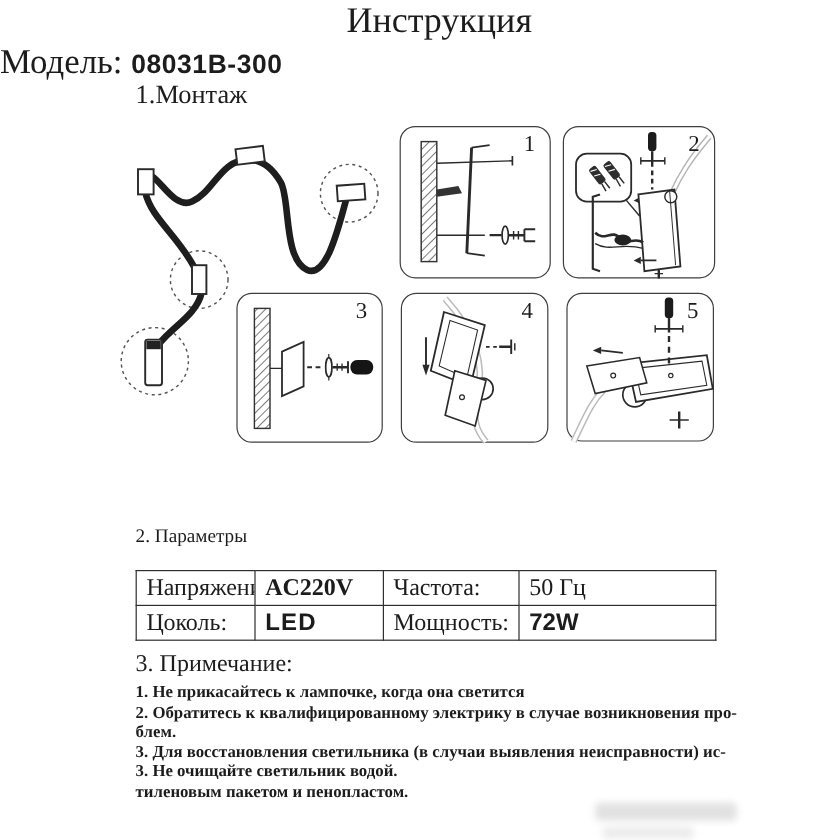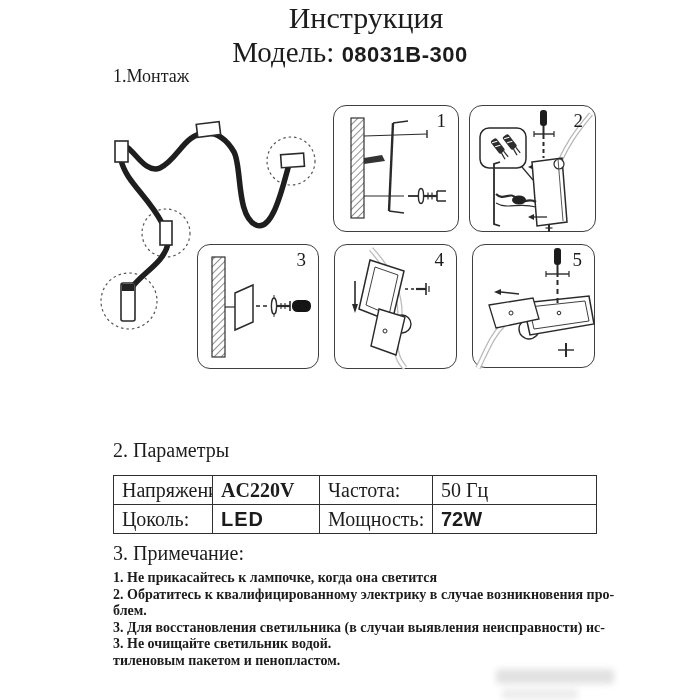--- a/index.html
+++ b/index.html
@@ -4,26 +4,26 @@
 <style>
   * { box-sizing: border-box; }
   html,body { margin:0; padding:0; }
   body {
     width:700px; height:700px; position:relative; overflow:hidden;
     background:#ffffff; color:#1c1c1c;
     font-family:"Liberation Serif", serif;
   }
   .doc-title { position:absolute; top:1px; left:16px; width:700px; text-align:center;
     font-size:30px; line-height:34px; }
-  .model-line { position:absolute; top:36px; left:0; width:700px; text-align:center;
+  .model-line { position:absolute; top:36px; left:0; width:700px; 
     font-size:29px; line-height:32px; }
   .model-value { font-family:"Liberation Sans", sans-serif; font-size:22px;
     font-weight:600; letter-spacing:0.5px; }
-  .h-montage { position:absolute; left:113px; top:66px; font-size:18px;text-align:center; }
-  .h-params  { position:absolute; left:113px; top:439px; font-size:20px; }
+  .h-montage { position:absolute; left:113px; top:66px; font-size:22px;text-align:center; }
+  .h-params  { position:absolute; left:113px; top:439px; font-size:16px; }
   .h-notes   { position:absolute; left:113px; top:542px; font-size:20px; }
 
   .overview-svg { position:absolute; left:88px; top:90px; }
 
   .panel { position:absolute; border:1.7px solid #3f3f3f; border-radius:13px;
     background:#fff; }
   .panel svg { position:absolute; left:0; top:0; }
   .panel .num { position:absolute; top:4px; right:12px; font-size:19px;
     font-family:"Liberation Serif", serif; color:#1c1c1c; }
   #p1 { left:333px; top:105px; width:126px; height:127px; }

